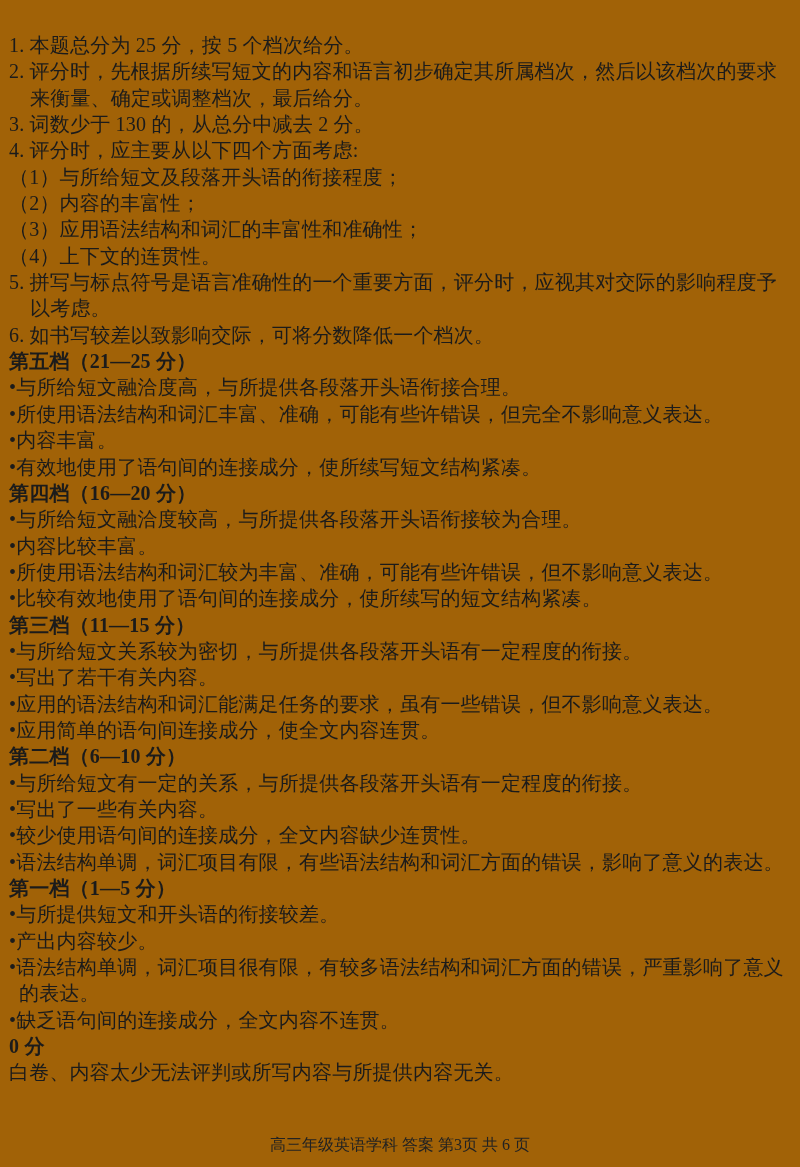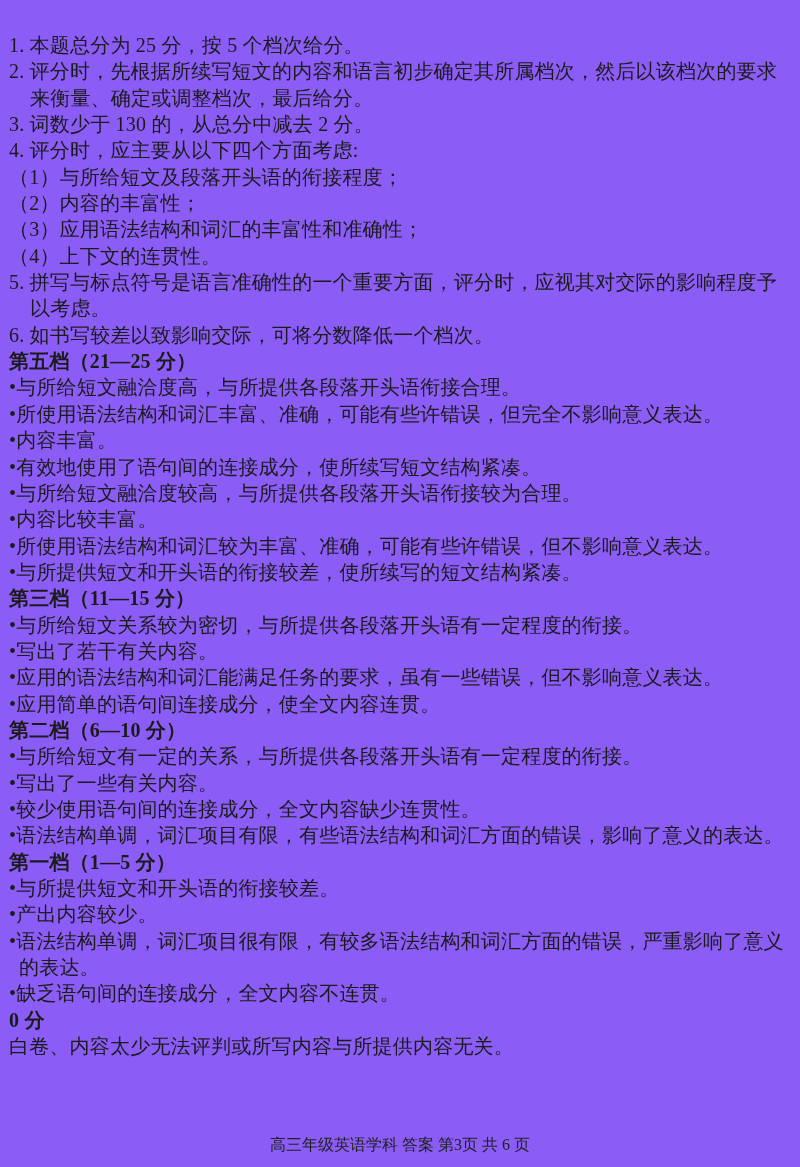--- a/index.html
+++ b/index.html
@@ -5,21 +5,21 @@
   html, body {
     margin: 0;
     padding: 0;
     background: #e8e8e8;
   }
   .page {
     position: relative;
     width: 800px;
     height: 1167px;
     margin: 0 auto;
-    background: #8b5cf6;
+    background: #a16207;
     color: #1b1b1b;
     font-family: "Liberation Serif", "DejaVu Serif", serif;
     overflow: hidden;
   }
   .content {
     position: absolute;
     top: 32px;
     left: 9px;
     right: 4px;
   }
@@ -63,24 +63,25 @@
       <div class="line sub">（3）应用语法结构和词汇的丰富性和准确性；</div>
       <div class="line sub">（4）上下文的连贯性。</div>
       <div class="line item">5. 拼写与标点符号是语言准确性的一个重要方面，评分时，应视其对交际的影响程度予</div>
       <div class="line item-cont">以考虑。</div>
       <div class="line item">6. 如书写较差以致影响交际，可将分数降低一个档次。</div>
       <div class="line heading">第五档（21—25 分）</div>
       <div class="line bullet">•与所给短文融洽度高，与所提供各段落开头语衔接合理。</div>
       <div class="line bullet">•所使用语法结构和词汇丰富、准确，可能有些许错误，但完全不影响意义表达。</div>
       <div class="line bullet">•内容丰富。</div>
       <div class="line bullet">•有效地使用了语句间的连接成分，使所续写短文结构紧凑。</div>
+      <div class="line heading">第四档（16—20 分）</div>
       <div class="line bullet">•与所给短文融洽度较高，与所提供各段落开头语衔接较为合理。</div>
       <div class="line bullet">•内容比较丰富。</div>
       <div class="line bullet">•所使用语法结构和词汇较为丰富、准确，可能有些许错误，但不影响意义表达。</div>
-      <div class="line bullet">•与所提供短文和开头语的衔接较差，使所续写的短文结构紧凑。</div>
+      <div class="line bullet">•比较有效地使用了语句间的连接成分，使所续写的短文结构紧凑。</div>
       <div class="line heading">第三档（11—15 分）</div>
       <div class="line bullet">•与所给短文关系较为密切，与所提供各段落开头语有一定程度的衔接。</div>
       <div class="line bullet">•写出了若干有关内容。</div>
       <div class="line bullet">•应用的语法结构和词汇能满足任务的要求，虽有一些错误，但不影响意义表达。</div>
       <div class="line bullet">•应用简单的语句间连接成分，使全文内容连贯。</div>
       <div class="line heading">第二档（6—10 分）</div>
       <div class="line bullet">•与所给短文有一定的关系，与所提供各段落开头语有一定程度的衔接。</div>
       <div class="line bullet">•写出了一些有关内容。</div>
       <div class="line bullet">•较少使用语句间的连接成分，全文内容缺少连贯性。</div>
       <div class="line bullet">•语法结构单调，词汇项目有限，有些语法结构和词汇方面的错误，影响了意义的表达。</div>

